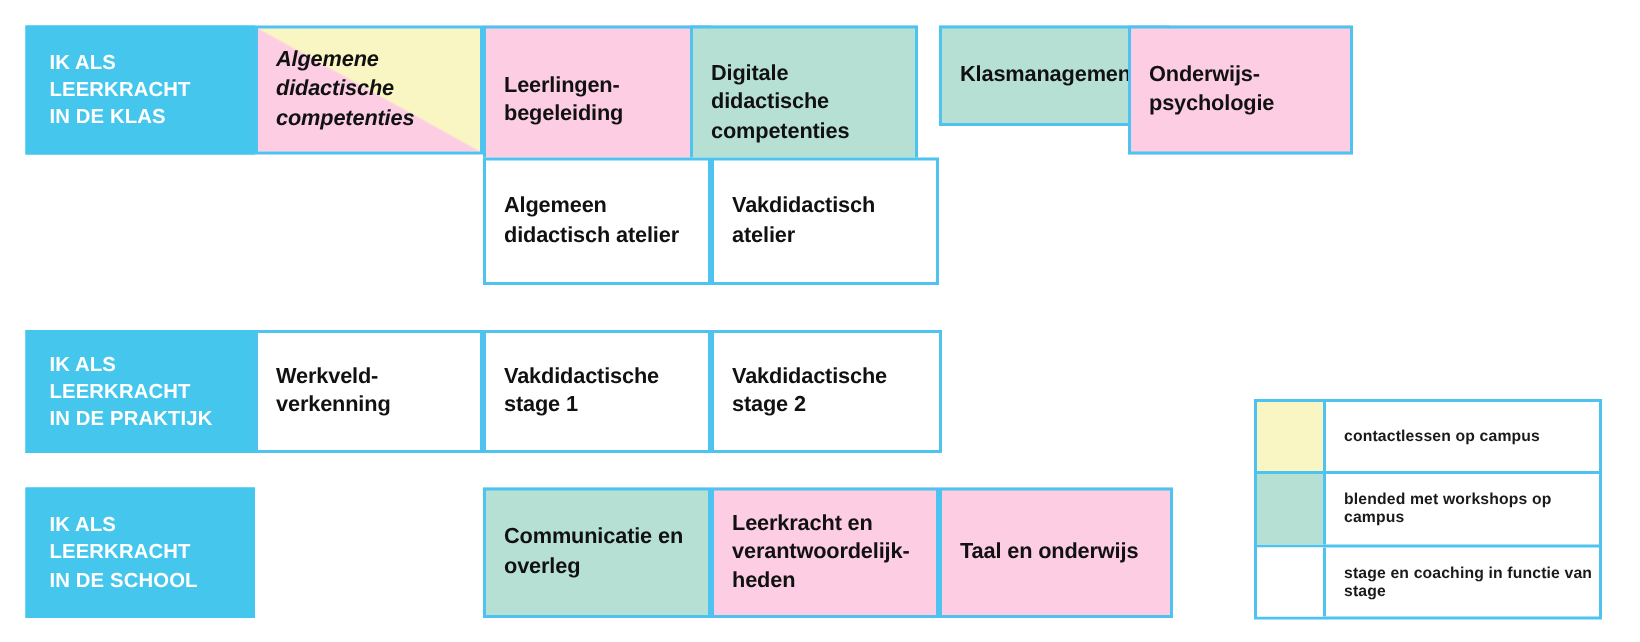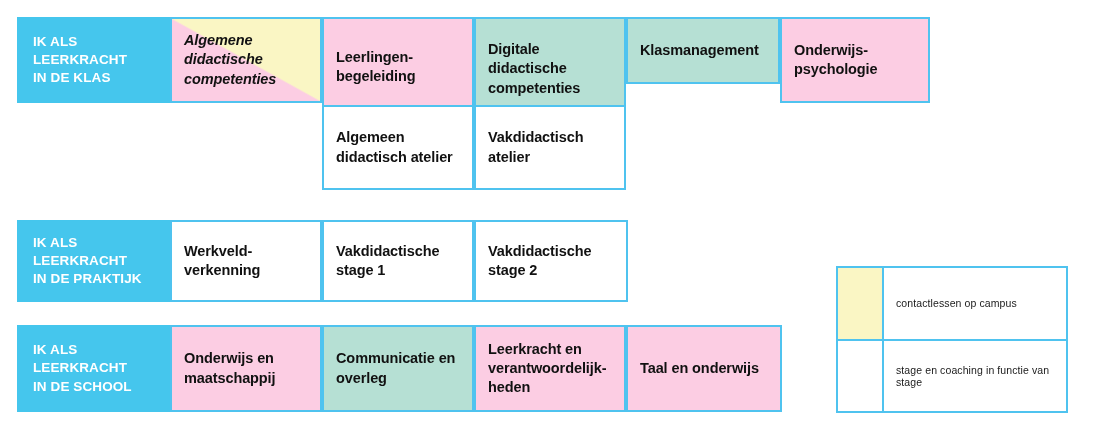--- a/index.html
+++ b/index.html
@@ -93,20 +93,21 @@
   .legend-swatch.mint   { background: #B6E0D4; }
   .legend-swatch.white  { background: #ffffff; }
   .legend-label {
     flex: 1 1 auto;
     display: flex;
     align-items: center;
     padding-left: 12px;
     font-size: 10.5px;
     color: #1a1a1a;
     letter-spacing: 0.1px;
+    font-weight: bold;
   }
 </style>
 </head>
 <body>
 
 <div class="canvas">
 
   <div class="cell header" style="left:17px; top:17px; width:153px; height:86px;">
     <span>IK ALS
 LEERKRACHT
@@ -117,31 +118,31 @@
     <span>Algemene
 didactische
 competenties</span>
   </div>
 
   <div class="cell pink" style="left:322px; top:17px; width:152px; height:100px;">
     <span>Leerlingen-
 begeleiding</span>
   </div>
 
-  <div class="cell mint" style="left:474px; top:17px; width:152px; height:104px;">
+  <div class="cell mint" style="left:460px; top:17px; width:152px; height:104px;">
     <span>Digitale
 didactische
 competenties</span>
   </div>
 
   <div class="cell mint" style="left:626px; top:17px; width:154px; height:67px;">
     <span>Klasmanagement</span>
   </div>
 
-  <div class="cell pink" style="left:780px; top:17px; width:150px; height:86px;justify-content:center;">
+  <div class="cell pink" style="left:752px; top:17px; width:150px; height:86px;justify-content:center;">
     <span>Onderwijs-
 psychologie</span>
   </div>
 
   <div class="cell white" style="left:322px; top:105px; width:152px; height:85px;">
     <span>Algemeen
 didactisch atelier</span>
   </div>
 
   <div class="cell white" style="left:474px; top:105px; width:152px; height:85px;">
@@ -169,24 +170,20 @@
     <span>Vakdidactische
 stage 2</span>
   </div>
 
   <div class="cell header" style="left:17px; top:325px; width:153px; height:87px;">
     <span>IK ALS
 LEERKRACHT
 IN DE SCHOOL</span>
   </div>
 
-  <div class="cell pink" style="left:170px; top:325px; width:152px; height:87px;">
-    <span>Onderwijs en
-maatschappij</span>
-  </div>
 
   <div class="cell mint" style="left:322px; top:325px; width:152px; height:87px;">
     <span>Communicatie en
 overleg</span>
   </div>
 
   <div class="cell pink" style="left:474px; top:325px; width:152px; height:87px;justify-content:flex-end;">
     <span>Leerkracht en
 verantwoordelijk-
 heden</span>
@@ -197,20 +194,24 @@
   </div>
 
   <div class="legend">
 
     <div class="legend-row">
       <div class="legend-swatch yellow"></div>
       <div class="legend-label">contactlessen op campus</div>
     </div>
 
 
+    <div class="legend-row">
+      <div class="legend-swatch mint"></div>
+      <div class="legend-label">blended met workshops op campus</div>
+    </div>
 
     <div class="legend-row">
       <div class="legend-swatch white"></div>
       <div class="legend-label">stage en coaching in functie van stage</div>
     </div>
 
   </div>
 
 </div>
 

